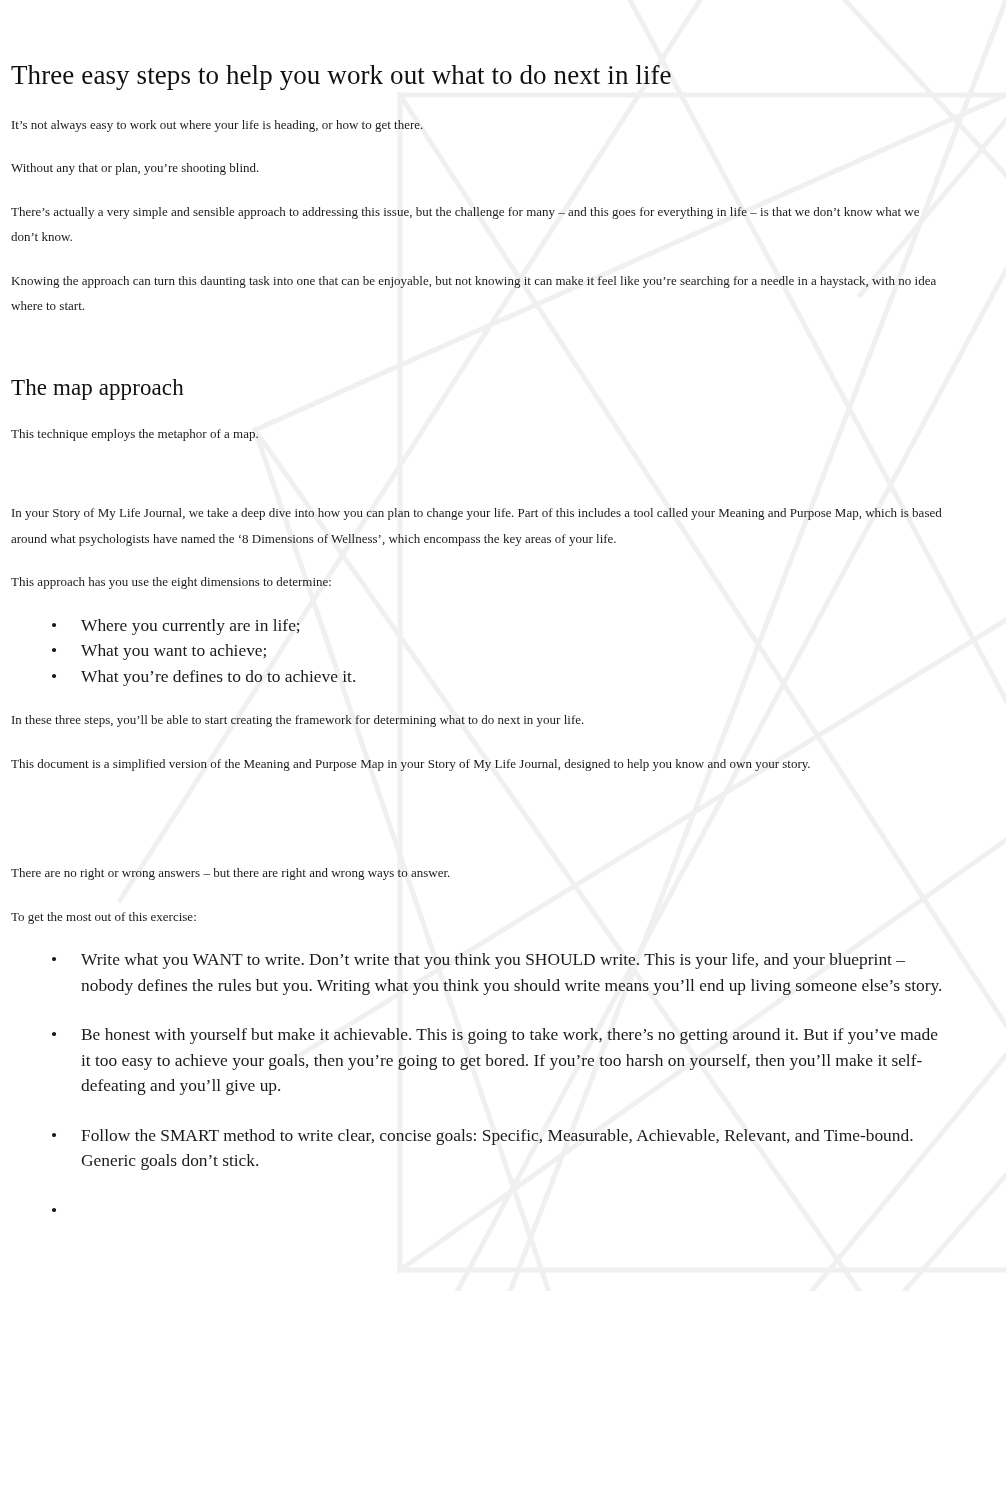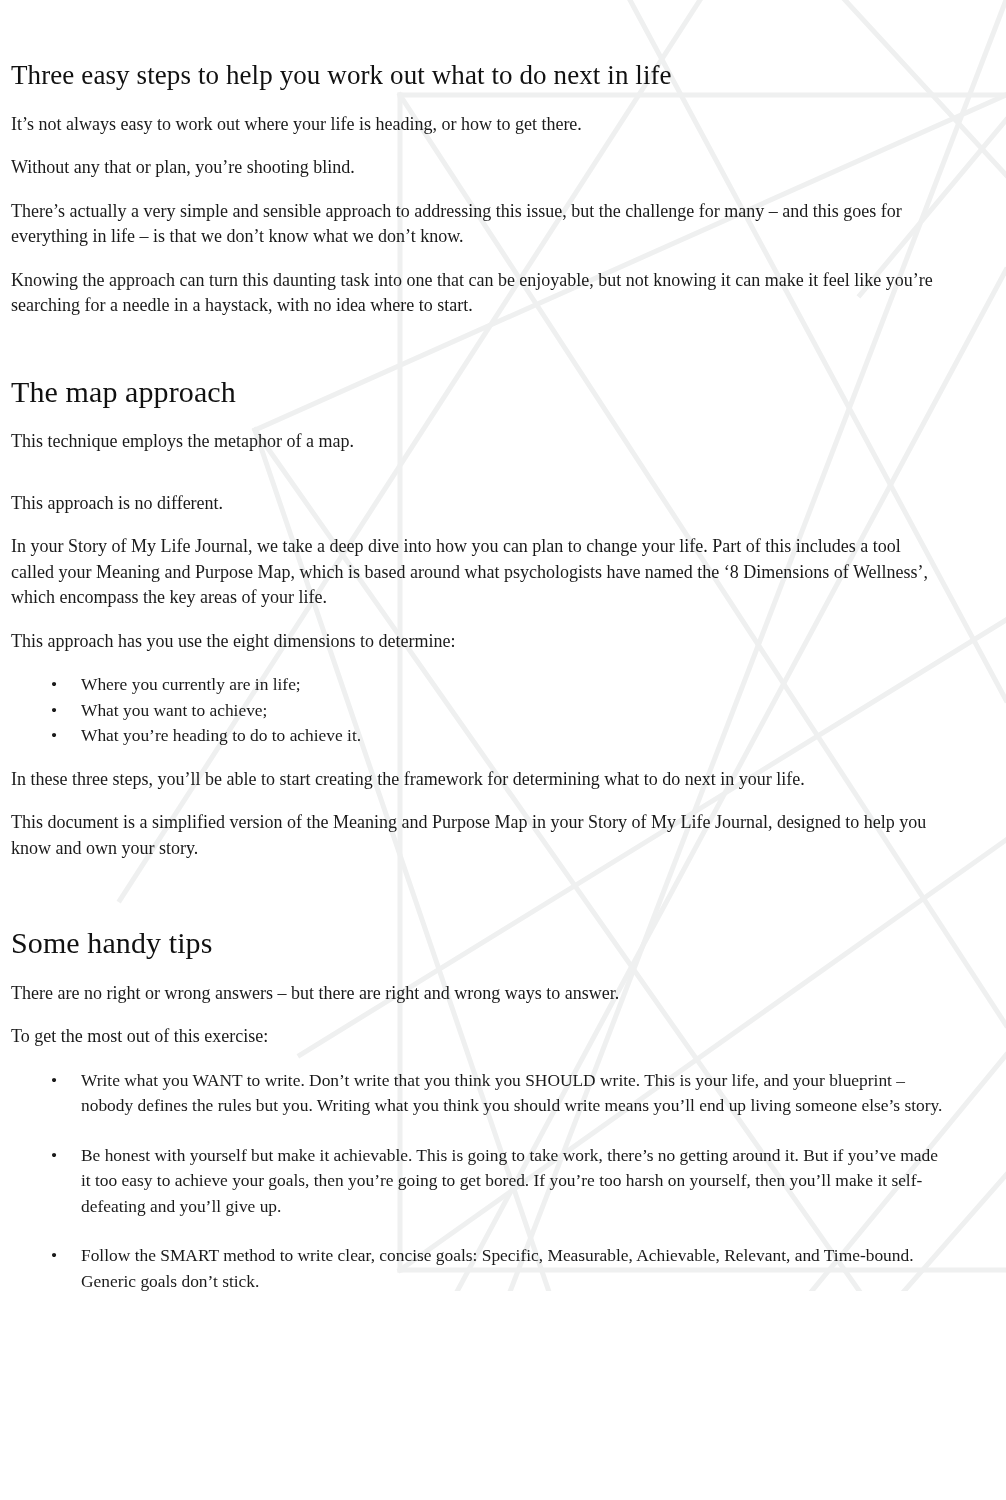--- a/index.html
+++ b/index.html
@@ -39,29 +39,29 @@
   h1.doc-title {
     font-size: 27px;
     font-weight: 400;
     line-height: 1.18;
     letter-spacing: 0.1px;
     margin: 0;
     padding-top: 60px;
     color: #111111;
   }
   h2.section-heading {
-    font-size: 30px;
+    font-size: 23px;
     font-weight: 400;
     line-height: 1.18;
     letter-spacing: 0.1px;
     margin: 0;
     color: #111111;
   }
   p.body-text {
-    font-size: 18px;
+    font-size: 13px;
     line-height: 25.5px;
     margin: 0;
     color: #1a1a1a;
     max-width: 935px;
   }
   .gap-para { height: 18px; }
   .gap-heading-top { height: 55px; }
   .gap-heading-bottom { height: 20px; }
   .gap-section-big { height: 64px; }
 
@@ -132,51 +132,49 @@
     <div class="gap-para"></div>
     <p class="body-text">Knowing the approach can turn this daunting task into one that can be enjoyable, but not knowing it can make it feel like you’re searching for a needle in a haystack, with no idea where to start.</p>
 
     <div class="gap-heading-top"></div>
     <h2 class="section-heading">The map approach</h2>
     <div class="gap-heading-bottom"></div>
 
     <p class="body-text">This technique employs the metaphor of a map.</p>
     <div class="gap-para"></div>
     <div class="gap-para"></div>
-    <p class="body-text">This approach is no different.</p>
     <div class="gap-para"></div>
     <p class="body-text">In your Story of My Life Journal, we take a deep dive into how you can plan to change your life. Part of this includes a tool called your Meaning and Purpose Map, which is based around what psychologists have named the ‘8 Dimensions of Wellness’, which encompass the key areas of your life.</p>
     <div class="gap-para"></div>
     <p class="body-text">This approach has you use the eight dimensions to determine:</p>
 
     <div class="gap-para"></div>
 
     <ul class="bullet-list tight">
       <li>
         <span class="bullet-dot">•</span>
         <span class="li-text">Where you currently are in life;</span>
       </li>
       <li>
         <span class="bullet-dot">•</span>
         <span class="li-text">What you want to achieve;</span>
       </li>
       <li>
         <span class="bullet-dot">•</span>
-        <span class="li-text">What you’re heading to do to achieve it.</span>
+        <span class="li-text">What you’re defines to do to achieve it.</span>
       </li>
     </ul>
 
     <div class="gap-para"></div>
 
     <p class="body-text">In these three steps, you’ll be able to start creating the framework for determining what to do next in your life.</p>
     <div class="gap-para"></div>
     <p class="body-text">This document is a simplified version of the Meaning and Purpose Map in your Story of My Life Journal, designed to help you know and own your story.</p>
 
     <div class="gap-section-big"></div>
-    <h2 class="section-heading">Some handy tips</h2>
     <div class="gap-heading-bottom"></div>
 
     <p class="body-text">There are no right or wrong answers – but there are right and wrong ways to answer.</p>
     <div class="gap-para"></div>
     <p class="body-text">To get the most out of this exercise:</p>
 
     <div class="gap-para"></div>
 
     <ul class="bullet-list loose">
       <li>

